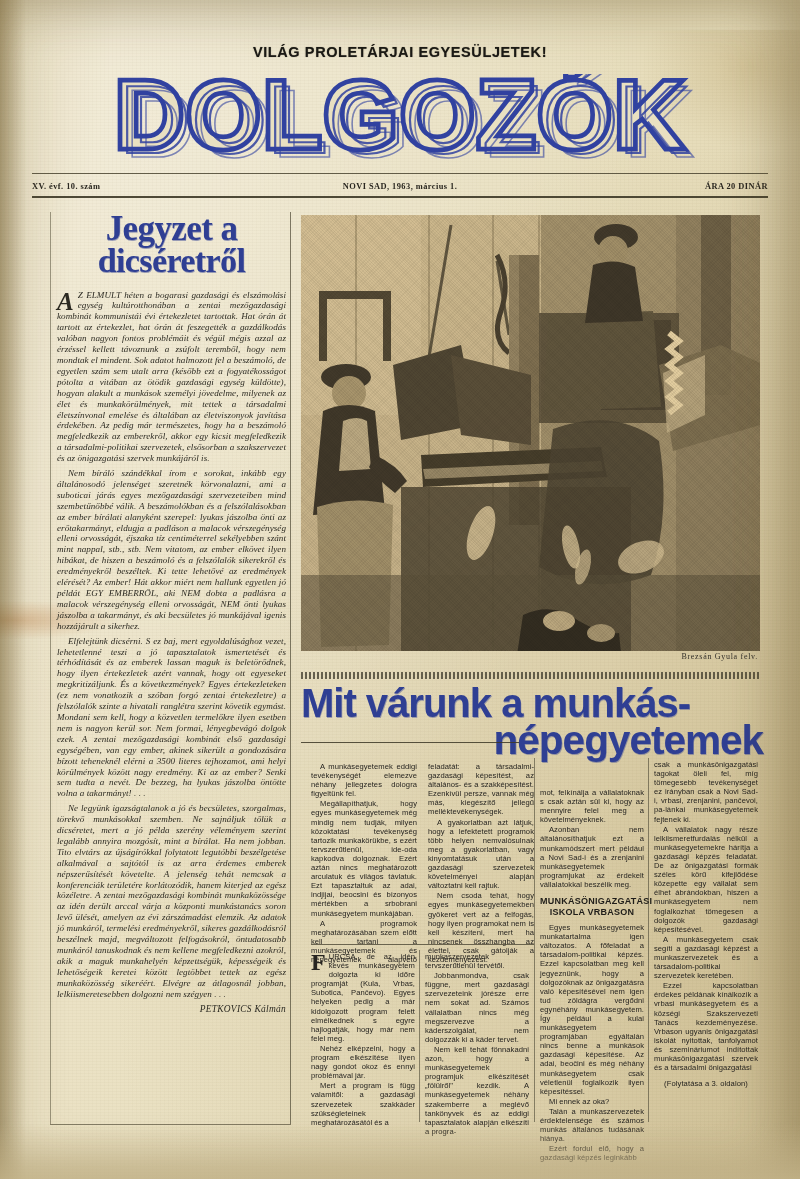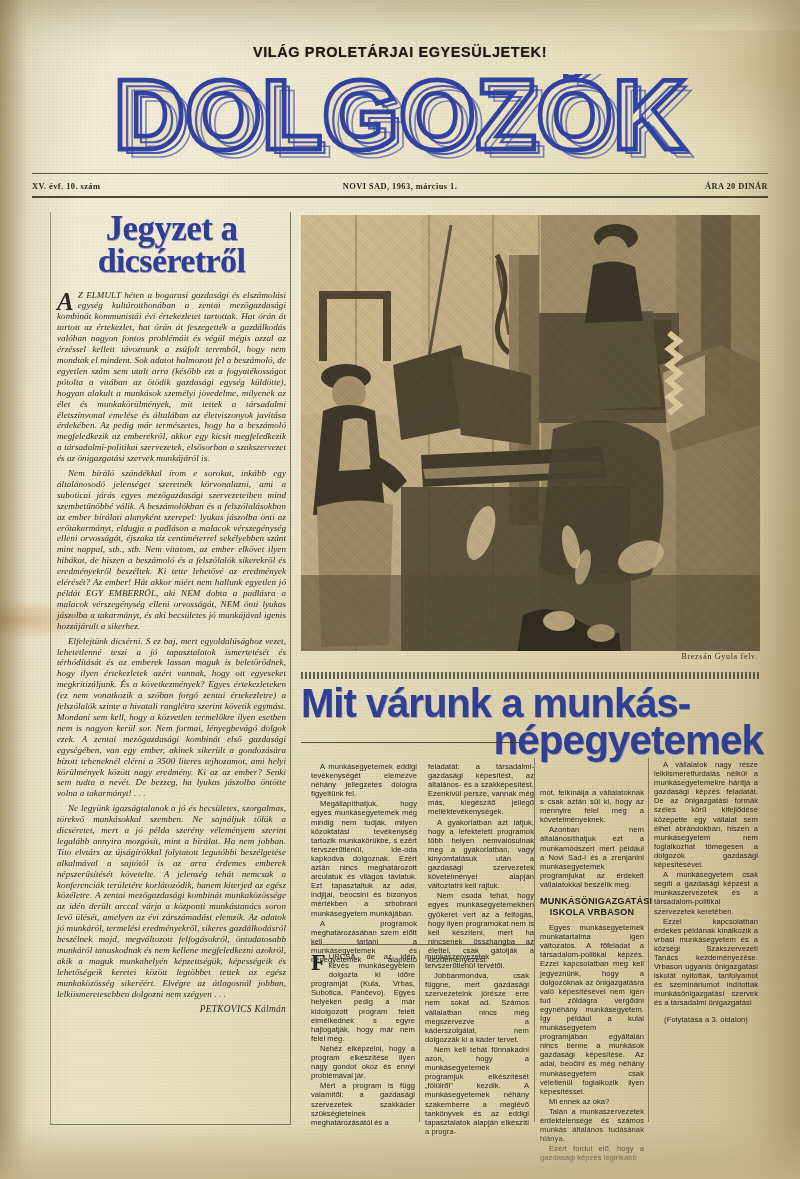--- a/index.html
+++ b/index.html
@@ -348,20 +348,21 @@
       <span>MUNKÁSÖNIGAZGATÁSI</span><br>
       <span>ISKOLA VRBASON</span>
     </div>
     <p class="txt ind">Egyes munkásegyetemek munkatartalma igen változatos. A főfeladat a társadalom-politikai képzés. Ezzel kapcsolatban meg kell jegyeznünk, hogy a dolgozóknak az önigazgatásra való képesítésével nem igen tud zöldágra vergődni egynéhány munkásegyetem. Így például a kulai munkásegyetem programjában egyáltalán nincs benne a munkások gazdasági képesítése. Az adai, beočini és még néhány munkásegyetem csak véletlenül foglalkozik ilyen képesítéssel.</p>
     <p class="txt ind">Mi ennek az oka?</p>
     <p class="txt ind">Talán a munkaszervezetek érdektelensége és számos munkás általános tudásának hiánya.</p>
     <p class="txt ind">Ezért fordul elő, hogy a gazdasági képzés leginkább</p>
   </div>
 
   <div class="colC2">
+    <p class="txt">csak a munkásönigazgatási tagokat öleli fel, míg tömegesebb tevékenységet ez irányban csak a Novi Sad-i, vrbasi, zrenjanini, pančevoi, pa-lánkai munkásegyetemek fejtenek ki.</p>
     <p class="txt ind">A vállalatok nagy része lelkiismeretfurdalás nélkül a munkásegyetemekre hárítja a gazdasági képzés feladatát. De az önigazgatási formák széles körű kifejlődése közepette egy vállalat sem élhet ábrándokban, hiszen a munkásegyetem nem foglalkozhat tömegesen a dolgozók gazdasági képesítésével.</p>
     <p class="txt ind">A munkásegyetem csak segíti a gazdasági képzést a munkaszervezetek és a társadalom-politikai szervezetek keretében.</p>
     <p class="txt ind">Ezzel kapcsolatban érdekes példának kínálkozik a vrbasi munkásegyetem és a községi Szakszervezeti Tanács kezdeményezése. Vrbason ugyanis önigazgatási iskolát nyitottak, tanfolyamot és szemináriumot indítottak munkásönigazgatási szervek és a társadalmi önigazgatási</p>
     <div class="contin">(Folytatása a 3. oldalon)</div>
   </div>
 
 </div>
 
 <div class="fold"></div>
 <div class="edge-shadow"></div>

